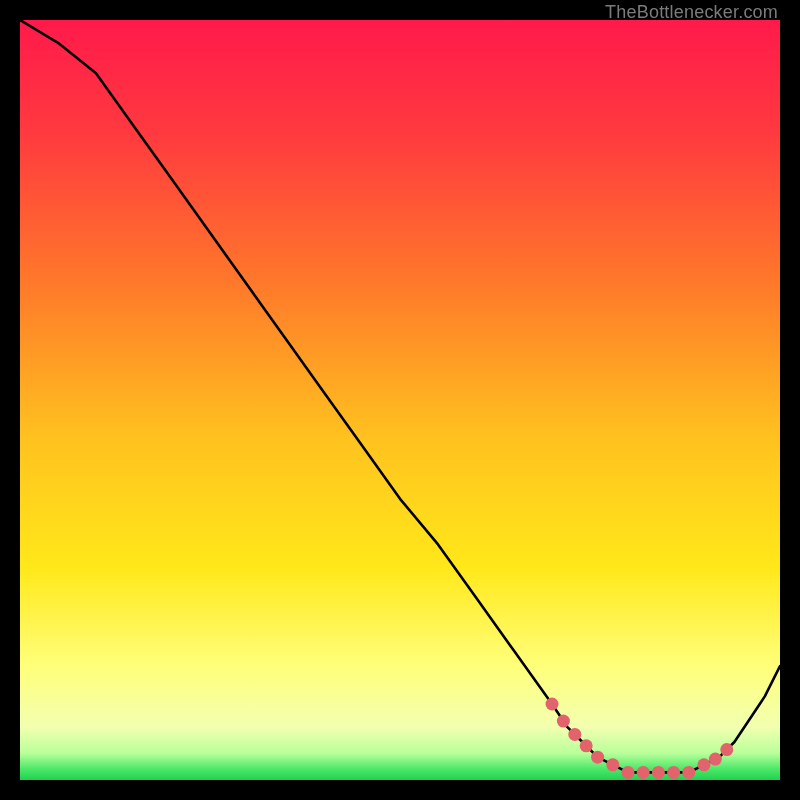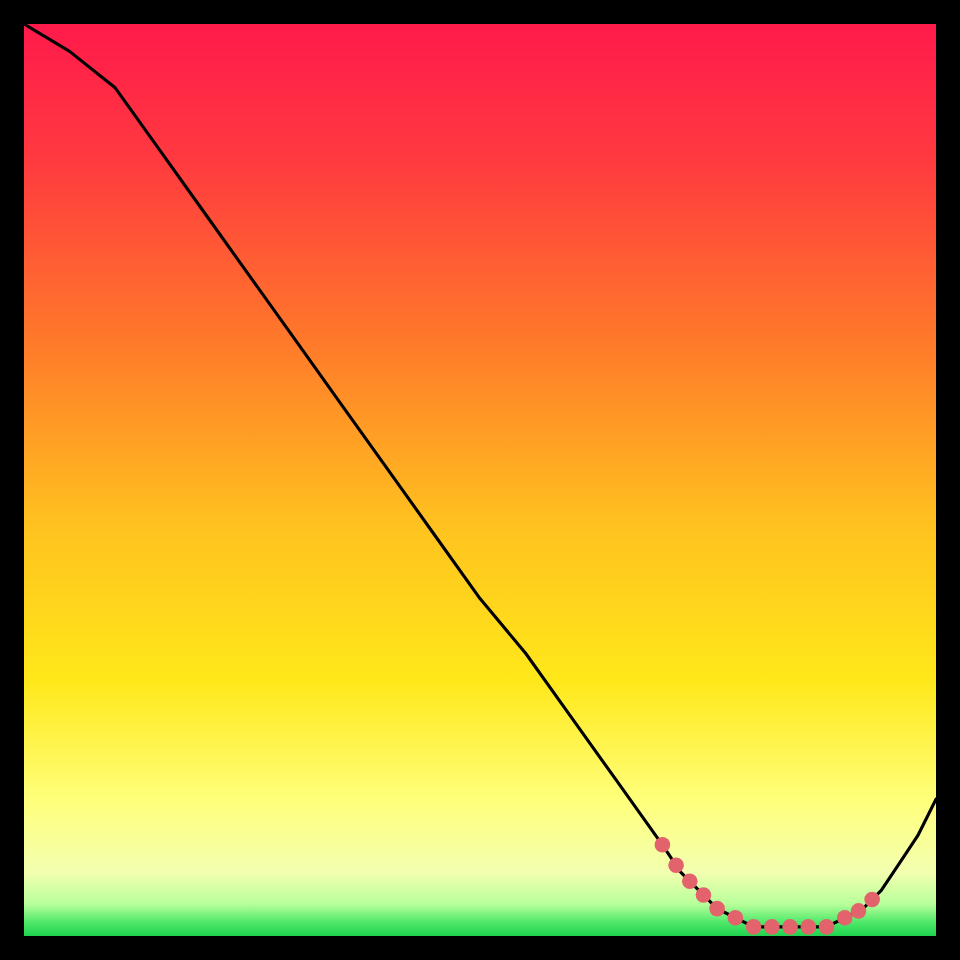--- a/index.html
+++ b/index.html
@@ -43,20 +43,21 @@
     font-size: 18px;
     font-weight: 500;
     letter-spacing: 0.2px;
   }
 </style>
 </head>
 <body>
 
 <div class="outer">
 
+  <div class="watermark">TheBottlenecker.com</div>
 
   <div class="plot-frame">
 
     <svg class="gradient" viewBox="0 0 760 760" preserveAspectRatio="none">
       <defs>
         <linearGradient id="bgGrad" x1="0" y1="0" x2="0" y2="1">
           <stop offset="0" stop-color="#ff1a4b"></stop>
           <stop offset="0.15" stop-color="#ff3a3f"></stop>
           <stop offset="0.35" stop-color="#ff7a2a"></stop>
           <stop offset="0.55" stop-color="#ffc21f"></stop>

